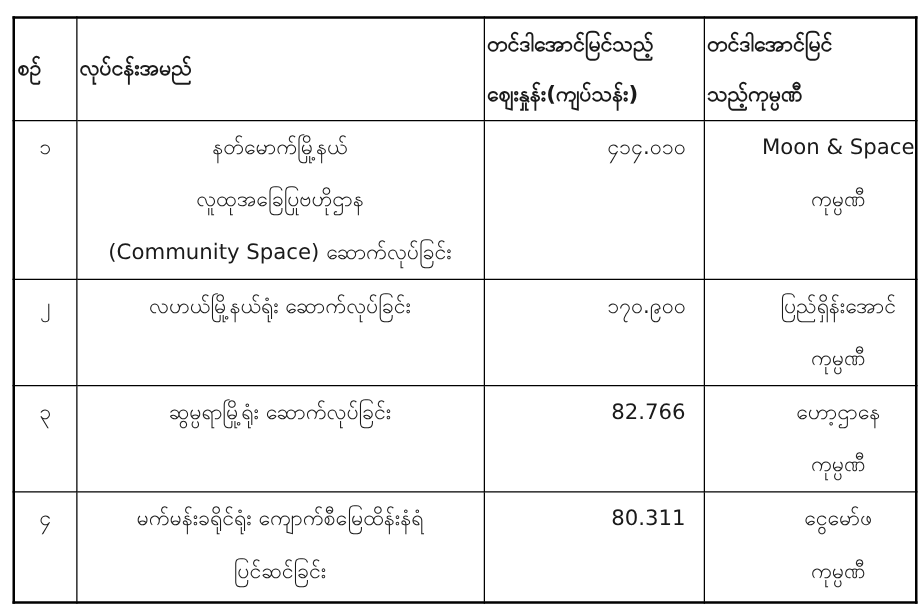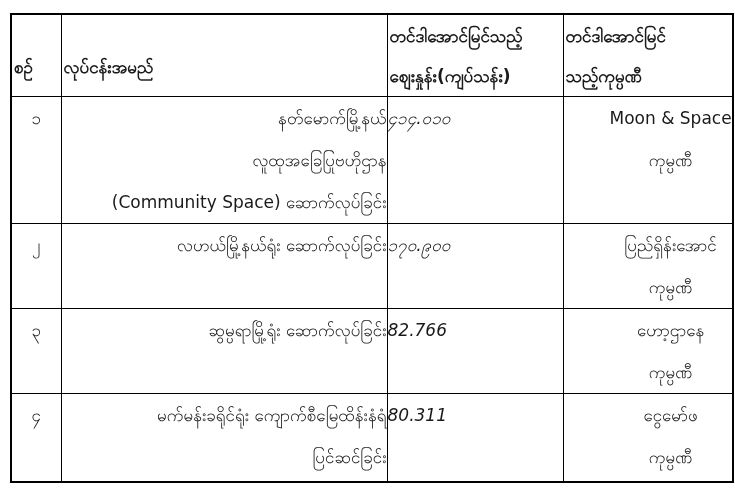--- a/index.html
+++ b/index.html
@@ -40,39 +40,39 @@
   .row-3      { height: 79px;  }
   .row-4      { height: 88px;  }
 
   th {
     font-weight: bold;
     font-size: 17px;
     text-align: left;
     line-height: 40px;
   }
   th .hline { padding: 0 2px; }
-  th.hdr-single { padding-top: 32px; }
+  th.hdr-single { padding-top: 20px; }
   th.hdr-double { padding-top: 1px;  }
 
   td {
     font-size: 17px;
     font-weight: normal;
     line-height: 42px;
     padding-top: 3px;
   }
   td.cell-no {
     text-align: center;
   }
   td.cell-name {
-    text-align: right;
+    text-align: center;
     margin-left: 36px;
   }
   td.cell-price {
+    text-align: right;
     padding-right: 14px;
-    font-style: italic;
   }
   td.cell-company {
     text-align: center;
     padding-left: 46px;
   }
   .line { white-space: nowrap; }
 </style>
 </head>
 <body>
 

